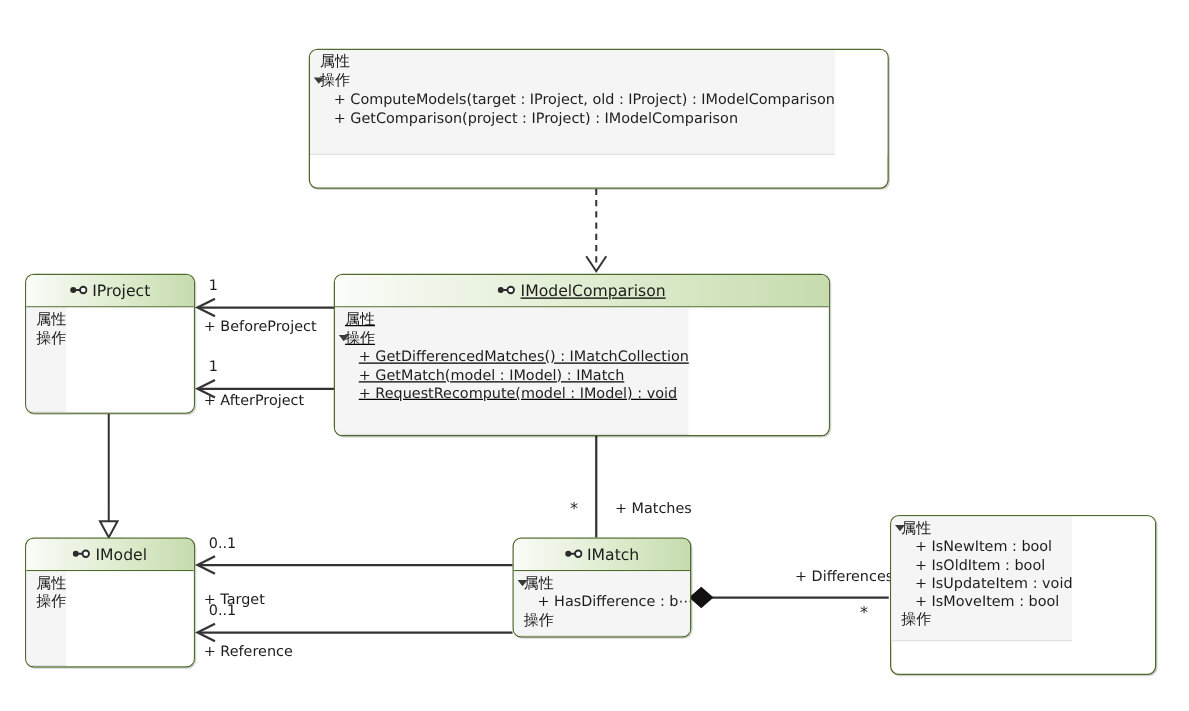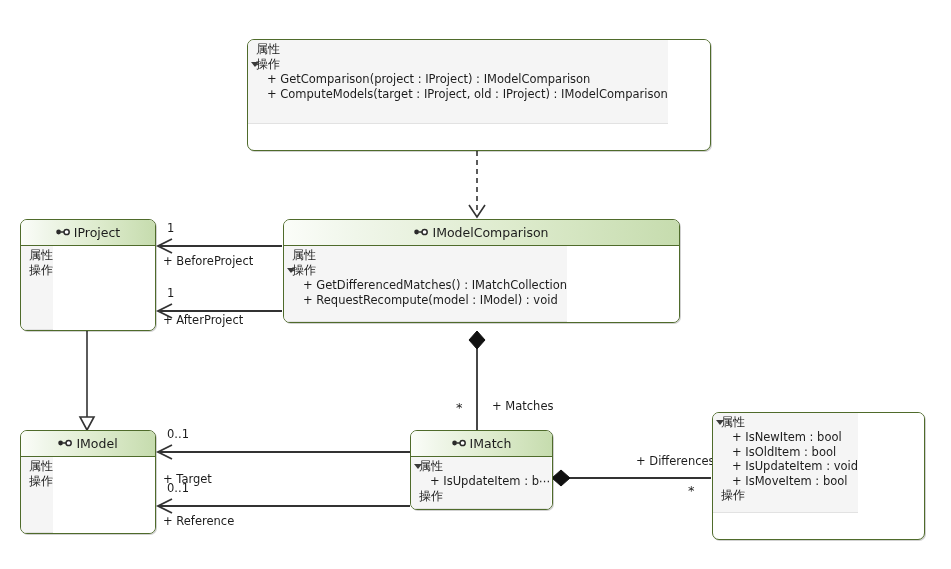--- a/index.html
+++ b/index.html
@@ -177,22 +177,22 @@
   <div class="edge-label star" style="left:688px; top:484px;">*</div>
 
   <div class="uml-class" id="box-idiff" style="left:247px; top:39px; width:464px; height:112px;">
     <div class="uml-inner">
       <div class="uml-compartment">
         <div class="row cjk">属性</div>
         <div class="row cjk">
           <span class="tri"></span>
           <span>操作</span>
         </div>
+        <div class="row member">+ ComputeModels(target : IProject, old : IProject) : IModelComparison</div>
         <div class="row member">+ GetComparison(project : IProject) : IModelComparison</div>
-        <div class="row member">+ ComputeModels(target : IProject, old : IProject) : IModelComparison</div>
       </div>
       <div class="uml-body-blank"></div>
     </div>
   </div>
 
   <div class="uml-class" id="box-iproject" style="left:20px; top:219px; width:136px; height:112px;">
     <div class="uml-header">
       <span class="iface-icon">
         <svg width="14" height="10" viewBox="0 0 14 10">
           <circle cx="2.6" cy="5" r="2.4" fill="#2a2a2a"></circle>
@@ -203,38 +203,39 @@
     </div>
     <div class="uml-inner">
       <div class="uml-compartment">
         <div class="row cjk">属性</div>
         <div class="row cjk">操作</div>
       </div>
       <div class="uml-body-blank"></div>
     </div>
   </div>
 
-  <div class="uml-class" id="box-imodelcomparison" style="left:283px; top:219px; width:397px; height:104px;">
+  <div class="uml-class" id="box-imodelcomparison" style="left:267px; top:219px; width:397px; height:130px;text-decoration:underline;">
     <div class="uml-header">
       <span class="iface-icon">
         <svg width="14" height="10" viewBox="0 0 14 10">
           <circle cx="2.6" cy="5" r="2.4" fill="#2a2a2a"></circle>
           <line x1="4.6" y1="5" x2="8.4" y2="5" stroke="#2a2a2a" stroke-width="1.6"></line>
           <circle cx="10.6" cy="5" r="2.6" fill="#ffffff" stroke="#2a2a2a" stroke-width="1.5"></circle>
         </svg>
       </span><span>IModelComparison</span>
     </div>
     <div class="uml-inner">
       <div class="uml-compartment">
         <div class="row cjk">属性</div>
         <div class="row cjk">
           <span class="tri"></span>
           <span>操作</span>
         </div>
         <div class="row member">+ GetDifferencedMatches() : IMatchCollection</div>
+        <div class="row member">+ GetMatch(model : IModel) : IMatch</div>
         <div class="row member">+ RequestRecompute(model : IModel) : void</div>
       </div>
       <div class="uml-body-blank"></div>
     </div>
   </div>
 
   <div class="uml-class" id="box-imodel" style="left:20px; top:430px; width:136px; height:104px;">
     <div class="uml-header">
       <span class="iface-icon">
         <svg width="14" height="10" viewBox="0 0 14 10">
@@ -262,21 +263,21 @@
           <circle cx="10.6" cy="5" r="2.6" fill="#ffffff" stroke="#2a2a2a" stroke-width="1.5"></circle>
         </svg>
       </span><span>IMatch</span>
     </div>
     <div class="uml-inner">
       <div class="uml-compartment">
         <div class="row cjk">
           <span class="tri"></span>
           <span>属性</span>
         </div>
-        <div class="row member">+ IsUpdateItem : b⋯</div>
+        <div class="row member">+ HasDifference : b⋯</div>
         <div class="row cjk">操作</div>
       </div>
       <div class="uml-body-blank"></div>
     </div>
   </div>
 
   <div class="uml-class" id="box-idifference" style="left:712px; top:412px; width:213px; height:128px;">
     <div class="uml-inner">
       <div class="uml-compartment">
         <div class="row cjk">

